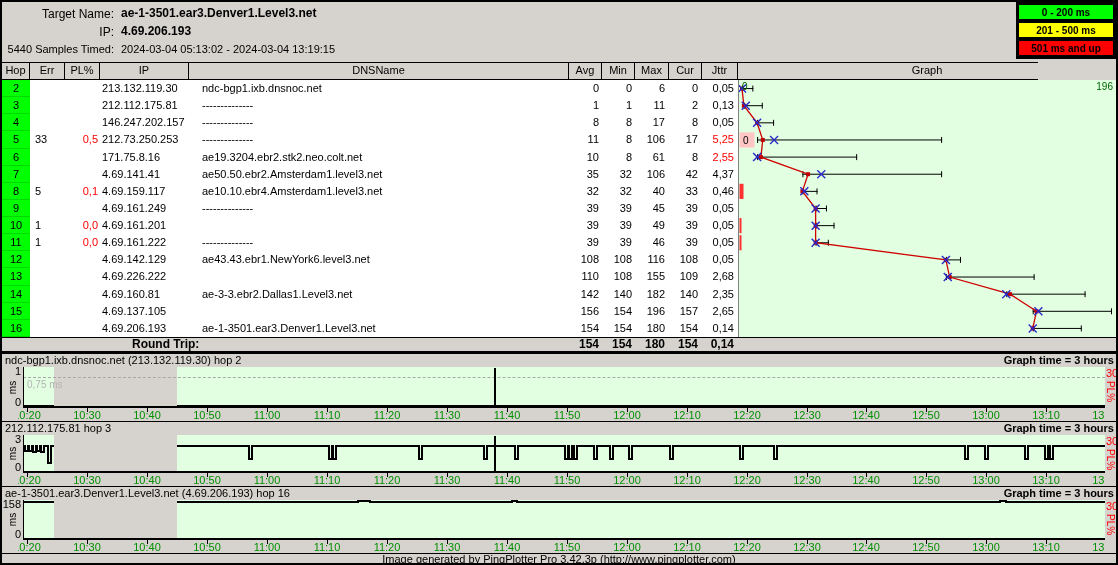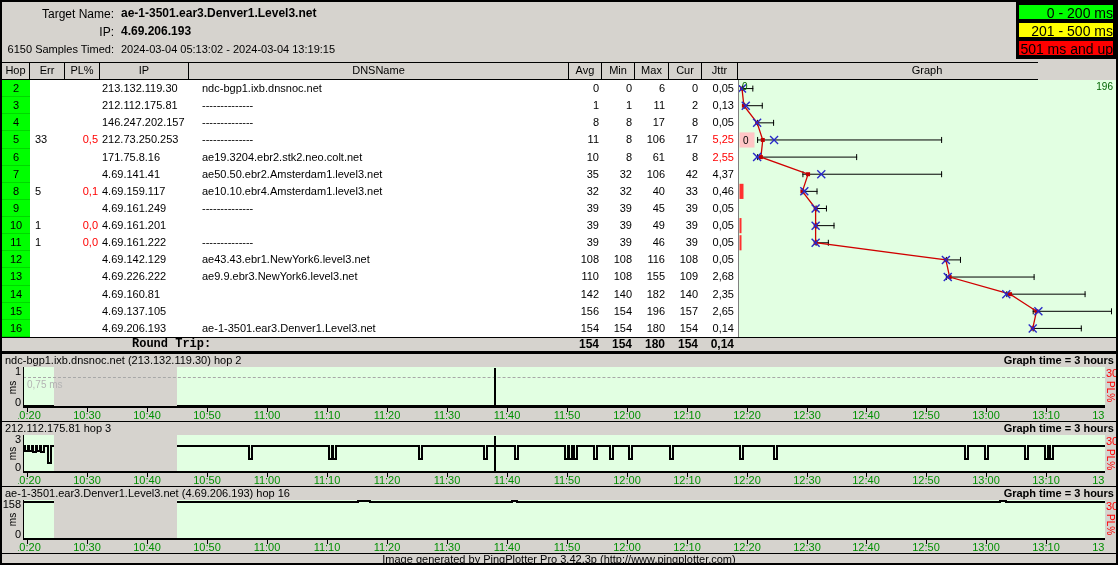--- a/index.html
+++ b/index.html
@@ -6,21 +6,21 @@
   #root{position:relative;width:1118px;height:565px;background:#D6D3CE;
         border:2px solid #000;box-sizing:border-box;overflow:hidden;
         font-family:"Liberation Sans",sans-serif;font-size:11px;color:#000;}
   
   .hlabel{position:absolute;left:0;width:112px;text-align:right;font-size:12px;}
   .hvalue{position:absolute;left:119px;font-size:12px;font-weight:bold;white-space:nowrap;}
   .hvalue.plain{font-weight:normal;font-size:11px;}
   .hl3{font-size:11px;}
   
   #legend{position:absolute;top:0;right:0;width:100px;height:57px;background:#000;}
-  .lgitem{margin:2px 2px 0 2px;height:16px;line-height:16px;text-align:right;font-size:14px;border:1px solid #000;box-sizing:border-box;}
+  .lgitem{margin:2px 2px 0 2px;height:16px;line-height:16px;text-align:center;font-size:10px;border:1px solid #000;box-sizing:border-box;font-weight:bold;}
   
   #thead{position:absolute;top:60px;left:0;width:1036px;height:18px;background:#D6D3CE;border-top:1px solid #000;border-bottom:1px solid #000;box-sizing:border-box;}
   .thcell{position:absolute;top:0;height:16px;line-height:15px;text-align:center;border-right:1px solid #000;box-sizing:border-box;}
   
   #tbody{position:absolute;top:78px;left:0;width:1114px;height:257px;background:#fff;}
   .trow{position:absolute;left:0;width:736px;height:17.133px;line-height:17px;}
   .tcell{position:absolute;top:0;height:17.133px;white-space:nowrap;}
   .hopcell{left:0;width:28px;background:#00FF00;text-align:center;border-bottom:1px solid #00D800;box-sizing:border-box;}
   .cell-err{left:33px;}
   .cell-pl{left:61px;width:35px;text-align:right;}
@@ -29,21 +29,21 @@
   .cell-avg{left:557px;width:40px;text-align:right;}
   .cell-min{left:590px;width:40px;text-align:right;}
   .cell-max{left:623px;width:40px;text-align:right;}
   .cell-cur{left:656px;width:40px;text-align:right;}
   .cell-jttr{left:692px;width:40px;text-align:right;}
   .red{color:#FF0000;}
   #graphpanel{position:absolute;top:78px;left:736px;width:378px;height:257px;background:#E2FFE2;border-left:1px solid #808080;box-sizing:border-box;}
   
   #rt{position:absolute;top:335px;left:0;width:1114px;height:16px;background:#D6D3CE;border-top:1px solid #000;border-bottom:2px solid #000;box-sizing:border-box;font-weight:bold;font-size:12px;line-height:13px;}
   #rt .tcell{height:13px;line-height:13px;}
-  #rtlabel{position:absolute;left:130px;top:0;line-height:13px;font-family:Liberation Mono, monospace;}
+  #rtlabel{position:absolute;left:130px;top:0;line-height:13px;}
   
   .tsec{position:absolute;left:0;width:1114px;background:#D6D3CE;}
   .ttitle{position:absolute;top:0;left:3px;height:14px;line-height:13px;white-space:nowrap;}
   .gtime{position:absolute;top:0;right:2px;height:14px;line-height:13px;font-weight:bold;}
   .ytop,.yzero{position:absolute;left:0;width:19px;text-align:right;font-size:11px;line-height:11px;}
   .yms{position:absolute;left:1px;font-size:10px;color:#000;transform:rotate(-90deg);transform-origin:center;width:18px;text-align:center;}
   .tplot{position:absolute;left:21px;background:#E2FFE2;overflow:hidden;}
   .nodata{position:absolute;left:31px;width:123px;top:0;bottom:0;background:#D6D3CE;}
   .dash{position:absolute;left:0;right:0;border-top:1px dashed #A8A8A8;}
   .dashlab{position:absolute;left:4px;color:#B4B4B4;font-size:10px;}
@@ -57,21 +57,21 @@
 </style>
 </head>
 <body>
 
 <div id="root">
 
   <div class="hlabel" style="top:5px;">Target Name:</div>
   <div class="hvalue" style="top:4px;">ae-1-3501.ear3.Denver1.Level3.net</div>
   <div class="hlabel" style="top:23px;">IP:</div>
   <div class="hvalue" style="top:22px;">4.69.206.193</div>
-  <div class="hlabel hl3" style="top:41px;">6150 Samples Timed:</div>
+  <div class="hlabel hl3" style="top:41px;">5440 Samples Timed:</div>
   <div class="hvalue plain" style="top:41px;">2024-03-04 05:13:02 - 2024-03-04 13:19:15</div>
 
   <div id="legend">
       <div class="lgitem" style="background: rgb(0, 255, 0);">0 - 200 ms</div>
       <div class="lgitem" style="background: rgb(255, 255, 0);">201 - 500 ms</div>
       <div class="lgitem" style="background: rgb(255, 0, 0);">501 ms and up</div>
     </div>
 
   <div id="thead">
     <div class="thcell" style="left:0;width:28px;border-left:none;">Hop</div>
@@ -217,32 +217,32 @@
         <span class="tcell cell-min">108</span>
         <span class="tcell cell-max">116</span>
         <span class="tcell cell-cur">108</span>
         <span class="tcell cell-jttr">0,05</span>
       </div>
       <div class="trow" style="top: 188.467px;">
         <span class="tcell hopcell">13</span>
         <span class="tcell cell-err"></span>
         <span class="tcell cell-pl red"></span>
         <span class="tcell cell-ip">4.69.226.222</span>
-        <span class="tcell cell-dns">ae9.9.ebr3.NewYork6.level3.net</span>
         <span class="tcell cell-avg">110</span>
         <span class="tcell cell-min">108</span>
         <span class="tcell cell-max">155</span>
         <span class="tcell cell-cur">109</span>
         <span class="tcell cell-jttr">2,68</span>
       </div>
       <div class="trow" style="top: 205.6px;">
         <span class="tcell hopcell">14</span>
         <span class="tcell cell-err"></span>
         <span class="tcell cell-pl red"></span>
         <span class="tcell cell-ip">4.69.160.81</span>
+        <span class="tcell cell-dns">ae-3-3.ebr2.Dallas1.Level3.net</span>
         <span class="tcell cell-avg">142</span>
         <span class="tcell cell-min">140</span>
         <span class="tcell cell-max">182</span>
         <span class="tcell cell-cur">140</span>
         <span class="tcell cell-jttr">2,35</span>
       </div>
       <div class="trow" style="top: 222.733px;">
         <span class="tcell hopcell">15</span>
         <span class="tcell cell-err"></span>
         <span class="tcell cell-pl red"></span>

